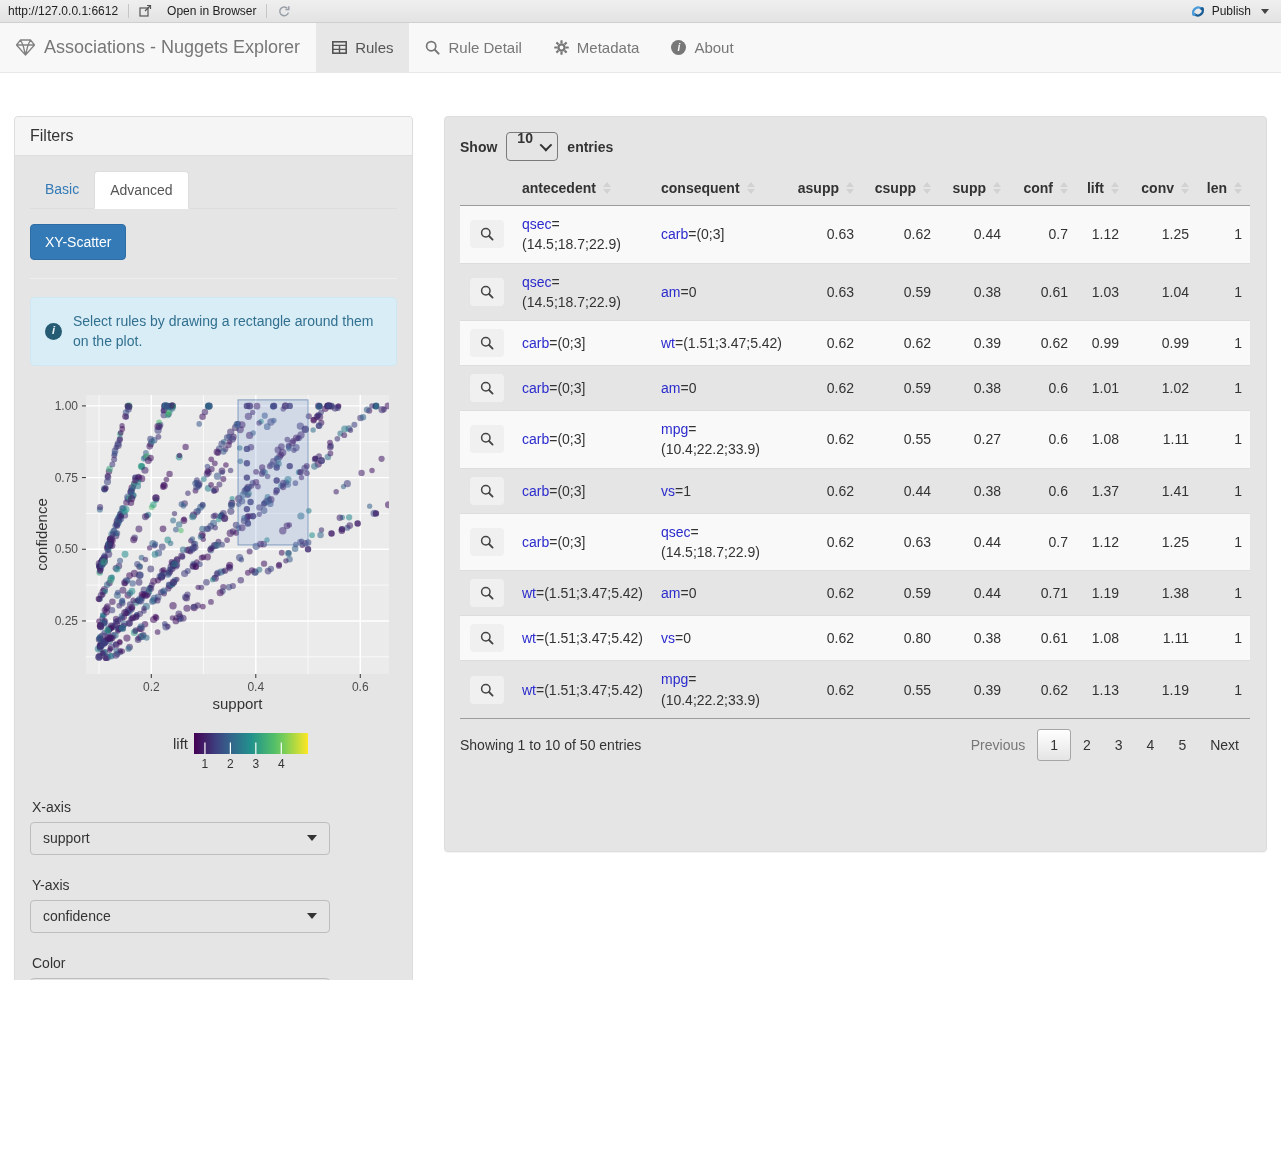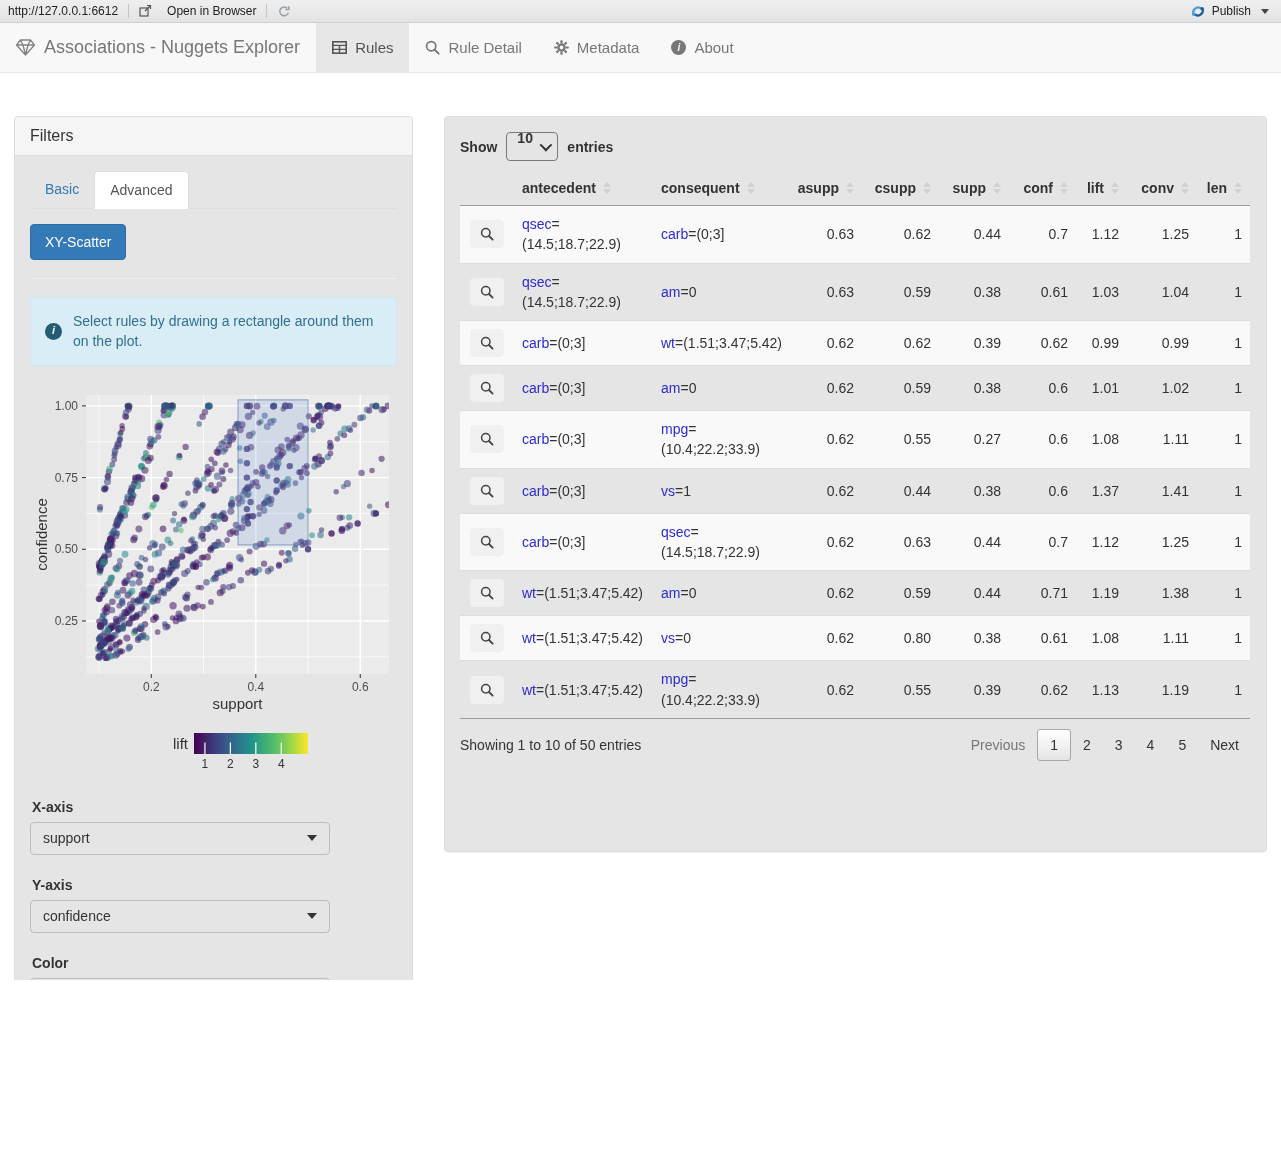--- a/index.html
+++ b/index.html
@@ -43,21 +43,21 @@
   .btn-primary{background:var(--accent);border:1px solid #2e6da4;color:#fff;padding:9px 14px;margin-top:15px;}
   .btn-default{background:#fff;border:5px solid #1d4ed8;color:#333;padding:8px 25px;}
   .hr{border:0;border-top:1px solid #eee;margin:18px 0;height:0;}
 
   .alert-info{display:flex;gap:11px;align-items:center;background:var(--alert-bg);
     border:1px solid #cfe7f2;color:var(--alert-text);padding:13px 14px;border-radius:4px;
     font-size:14px;line-height:1.45;}
   .alert-icon{flex:0 0 17px;width:17px;height:17px;border-radius:50%;background:#265c73;color:#eaf4f9;
     font-size:11px;font-weight:bold;font-style:italic;display:flex;align-items:center;justify-content:center;}
 
-  .control-label{font-weight:bold;font-size:14px;color:#333;margin:22px 2px 7px;}
+  .control-label{font-weight:normal;font-size:14px;color:#333;margin:22px 2px 7px;}
   .select-box{position:relative;width:300px;height:33px;border:1px solid #bdbdbd;border-radius:4px;
     display:flex;align-items:center;padding:0 12px;font-size:14px;color:#333;cursor:pointer;box-sizing:border-box;}
   .select-box .sel-caret{position:absolute;right:12px;width:0;height:0;
     border-left:5px solid transparent;border-right:5px solid transparent;border-top:6px solid #333;}
   .btn-row{display:flex;gap:8px;}
 
   
   .dt-controls{display:flex;align-items:center;gap:9px;font-size:14px;font-weight:bold;color:#333;}
   .page-size{position:relative;border:1px solid #7a7a7a;border-radius:4px;height:29px;min-width:52px;
     display:flex;align-items:center;padding:0 24px 17px 10px;box-sizing:border-box;cursor:pointer;}

